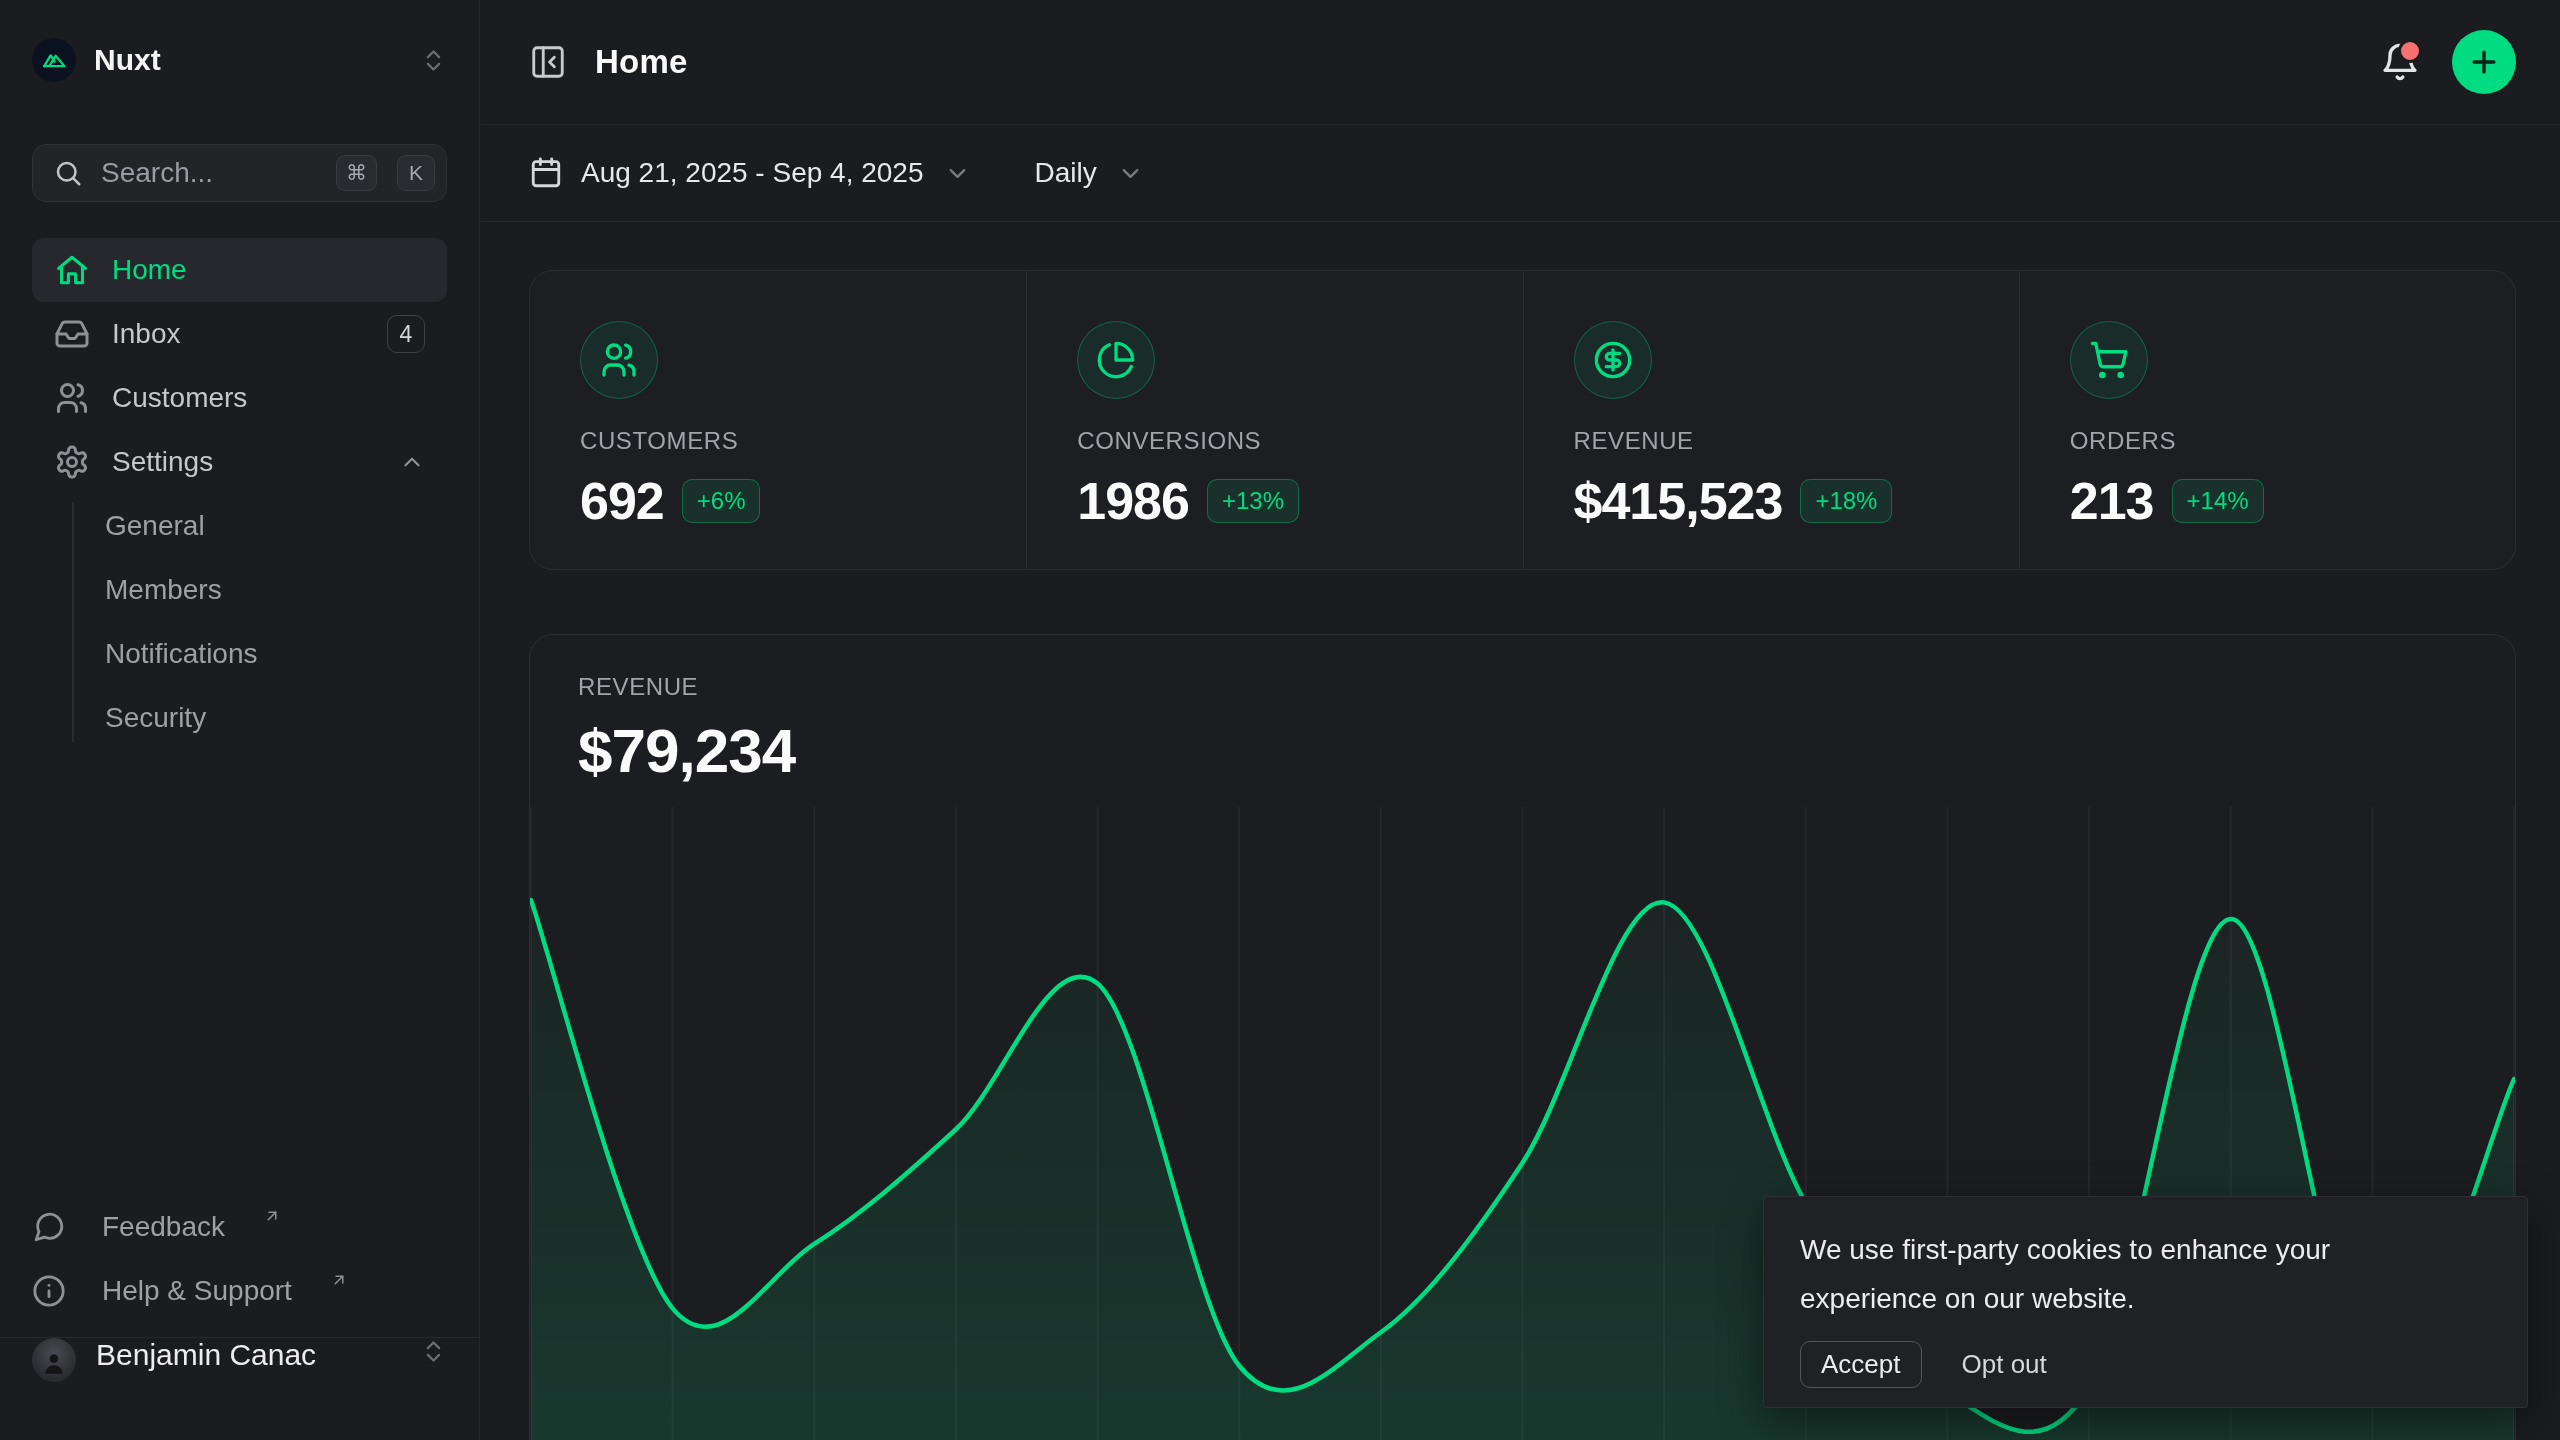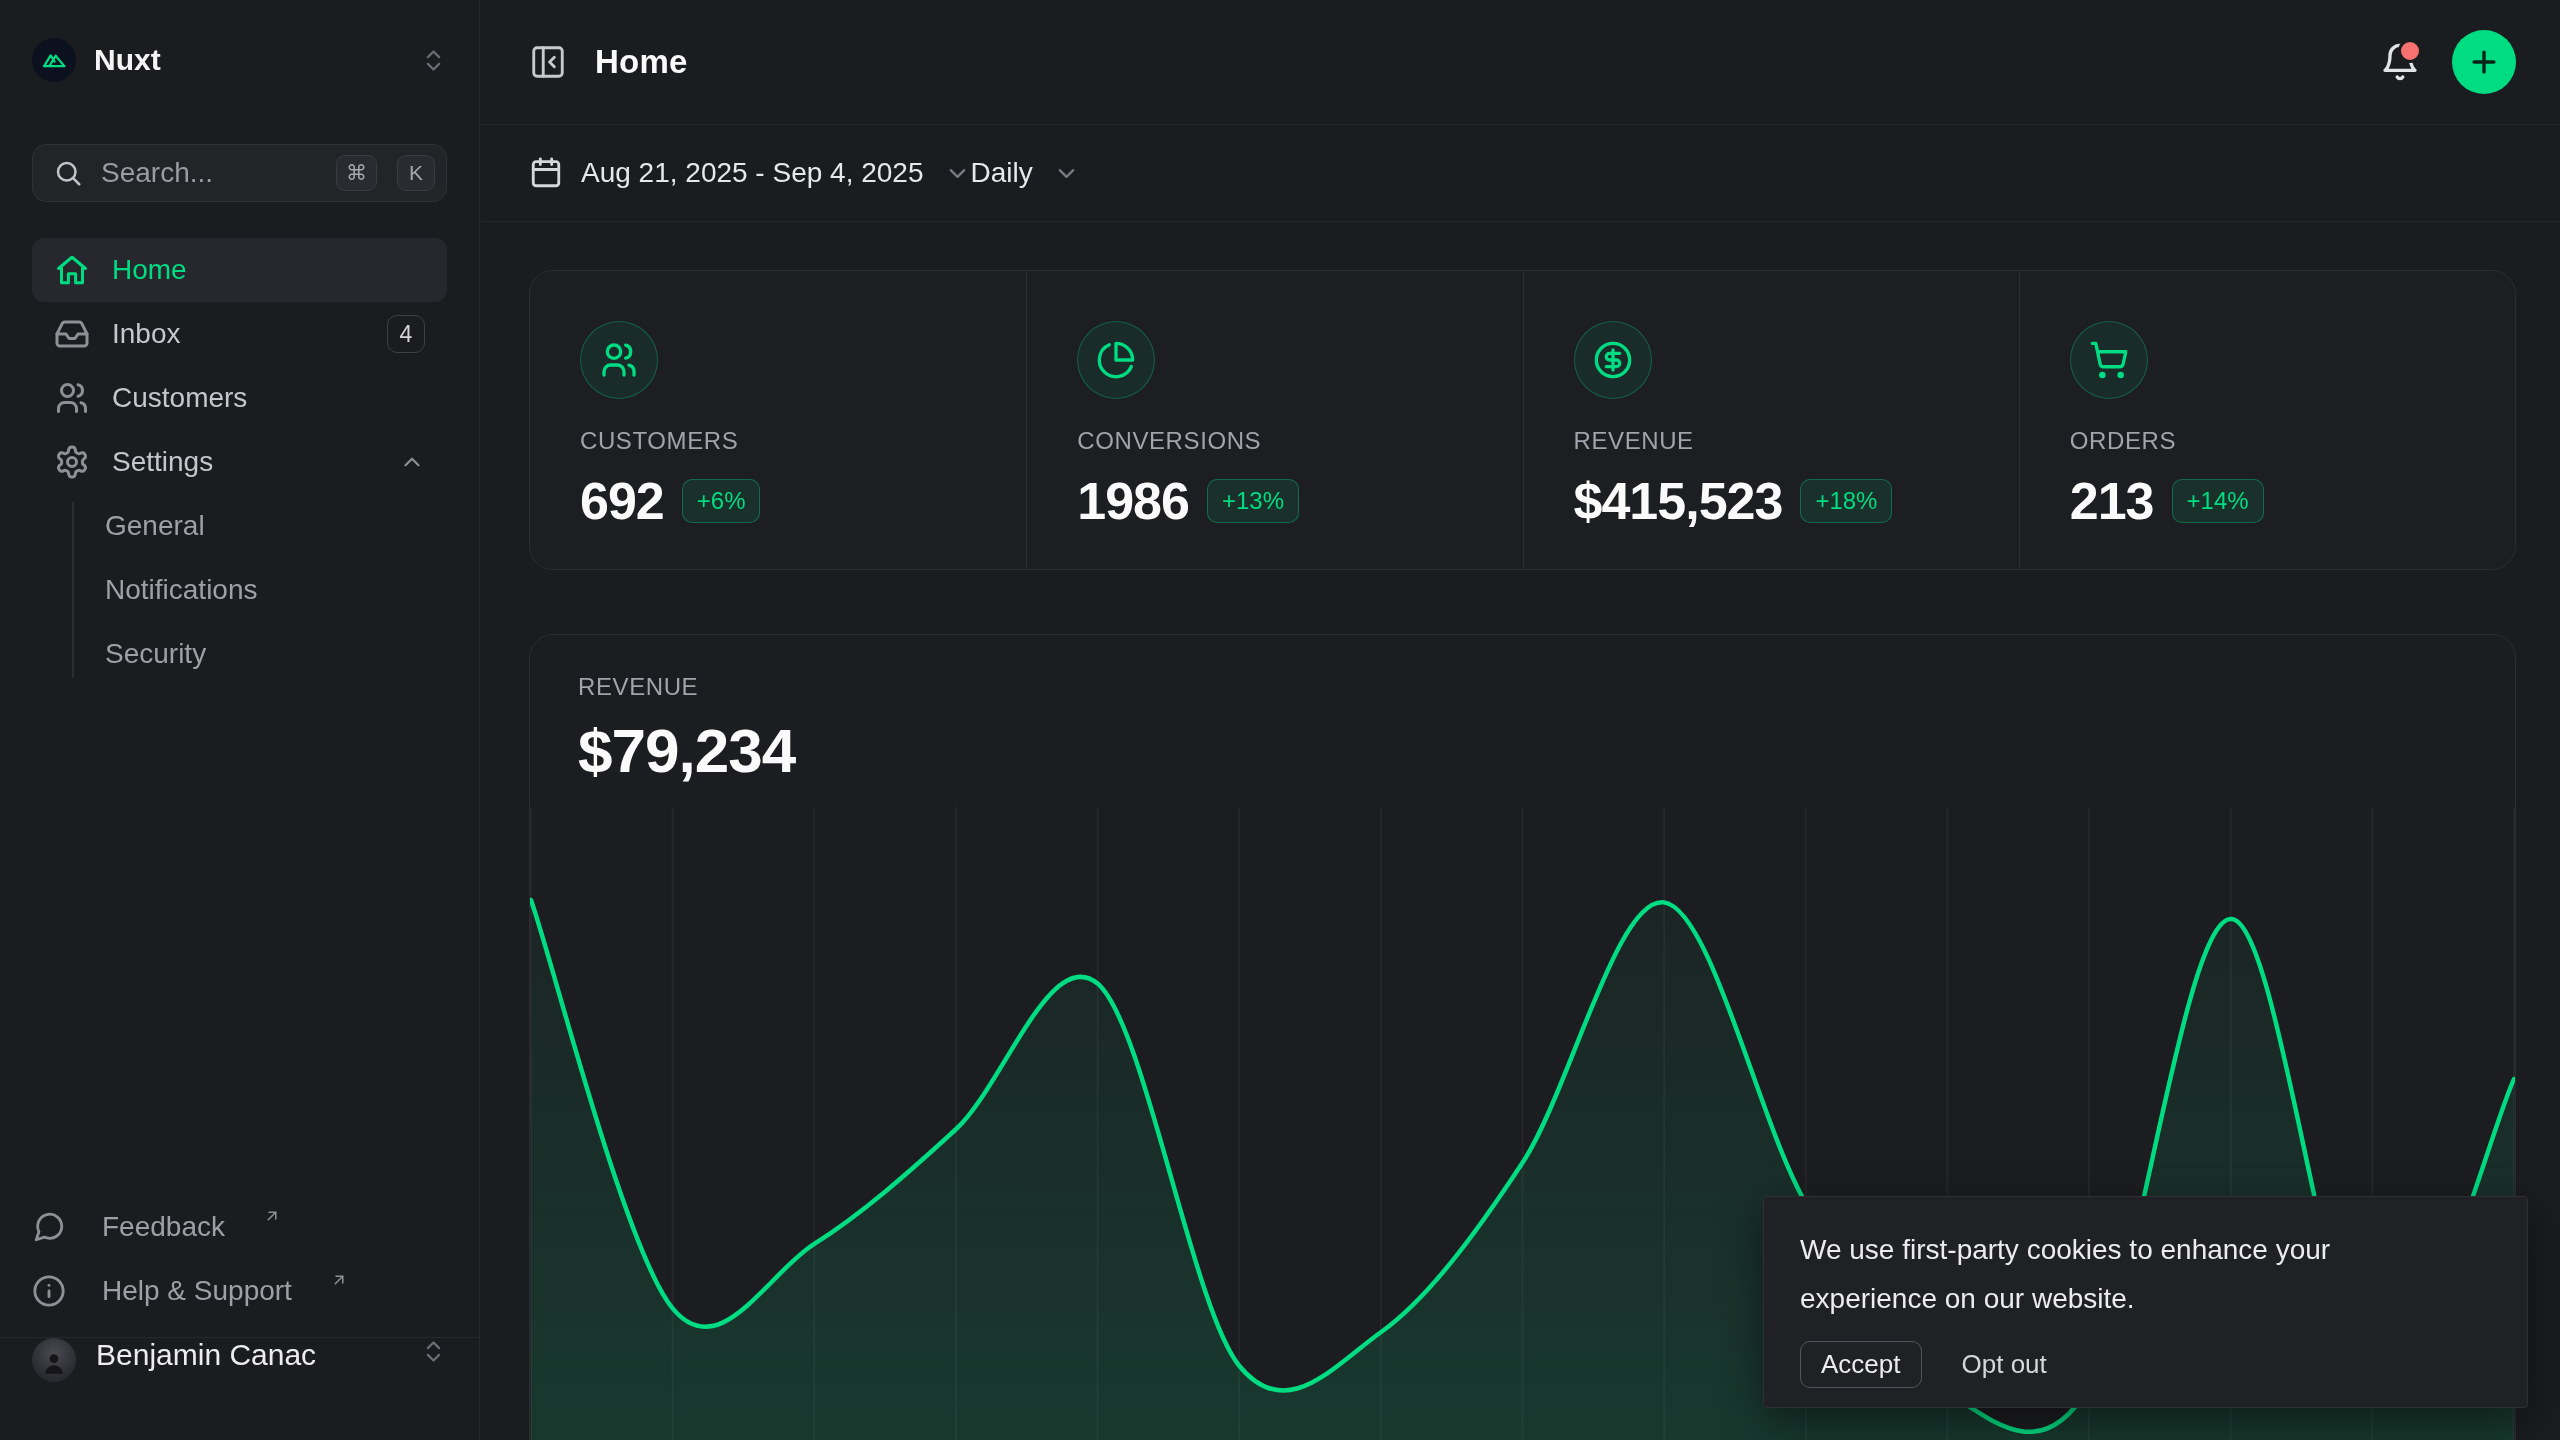--- a/index.html
+++ b/index.html
@@ -71,21 +71,21 @@
   .hdr-right{margin-left:auto;display:flex;align-items:center;gap:32px;}
   .bell{position:relative;color:#e3e4e7;cursor:pointer;}
   .bell svg{width:40px;height:40px;}
   .bell-dot{position:absolute;top:-3px;right:-2px;width:18px;height:18px;border-radius:50%;
             background:#f87171;border:3px solid #1b1c1f;box-sizing:content-box;}
   .add-btn{width:64px;height:64px;border-radius:50%;background:#00dc82;border:none;cursor:pointer;
            display:flex;align-items:center;justify-content:center;color:#0a2318;padding:0;}
   .add-btn svg{width:34px;height:34px;stroke-width:2.4;}
 
   .toolbar{flex:0 0 96px;border-bottom:1px solid #27282c;display:flex;align-items:center;
-           padding:0 48px;}
+           padding:0 48px;gap:64px;}
   .picker{display:flex;align-items:center;gap:18px;font-size:28px;font-weight:500;
           color:#e7e8ea;cursor:pointer;}
   .picker .cal{width:34px;height:34px;color:#d6d7da;}
   .picker .chv{width:27px;height:27px;color:#7a7b82;margin-left:2px;}
 
   .content{flex:1;padding:48px 44px 0 48px;}
   .stats-card{height:300px;box-sizing:border-box;border:1px solid #2c2d32;border-radius:24px;
               background:#1d1e22;display:grid;grid-template-columns:repeat(4,1fr);overflow:hidden;}
   .stat{padding:50px 0 0 50px;}
   .stat + .stat{border-left:1px solid #2c2d32;}
@@ -259,20 +259,21 @@
         </svg>
       <span>Settings</span>
       <span class="nav-chev">
           <svg class="ic">
             <use href="#i-chevron-up"></use>
           </svg>
         </span>
     </div>
     <div class="subnav">
       <div class="sub-item">General</div>
+      <div class="sub-item">Members</div>
       <div class="sub-item">Notifications</div>
       <div class="sub-item">Security</div>
     </div>
   </nav>
 
   <div class="sb-footer">
     <div class="foot-item">
       <svg class="ic">
           <use href="#i-chat"></use>
         </svg>

